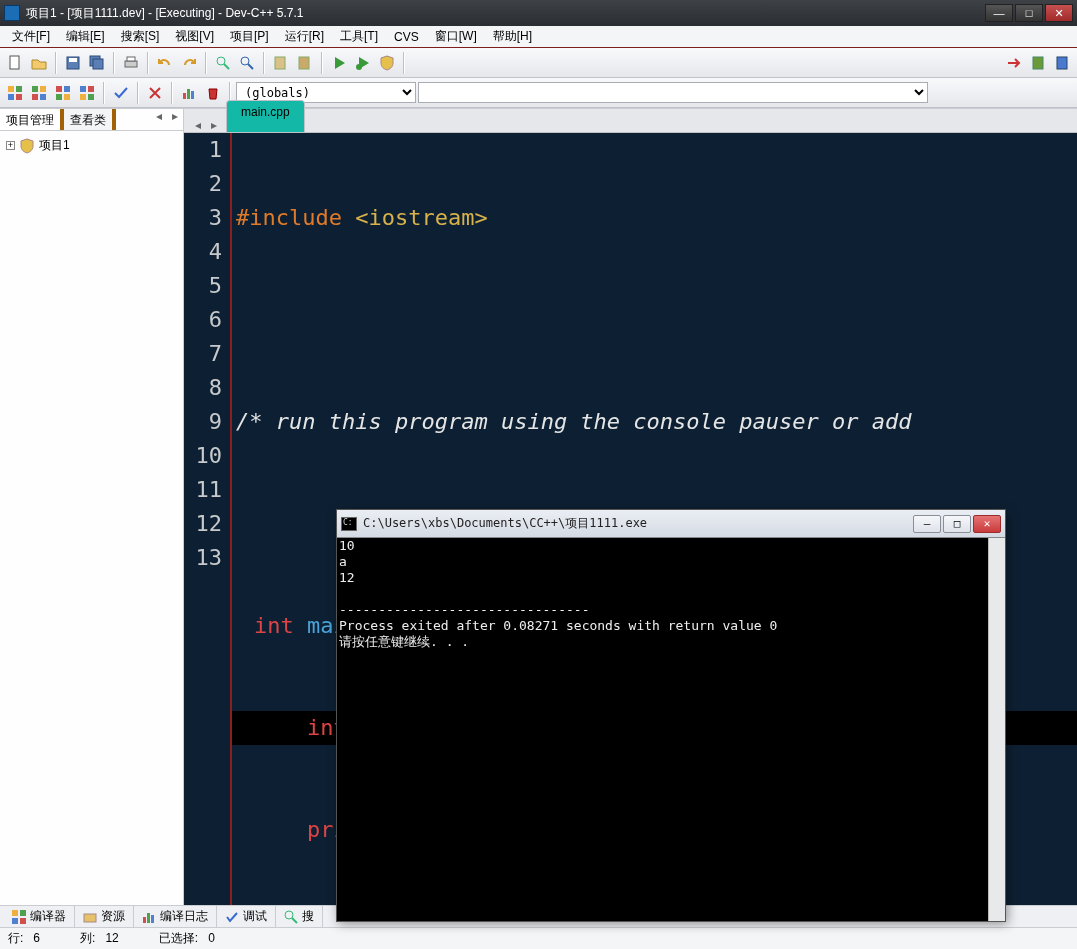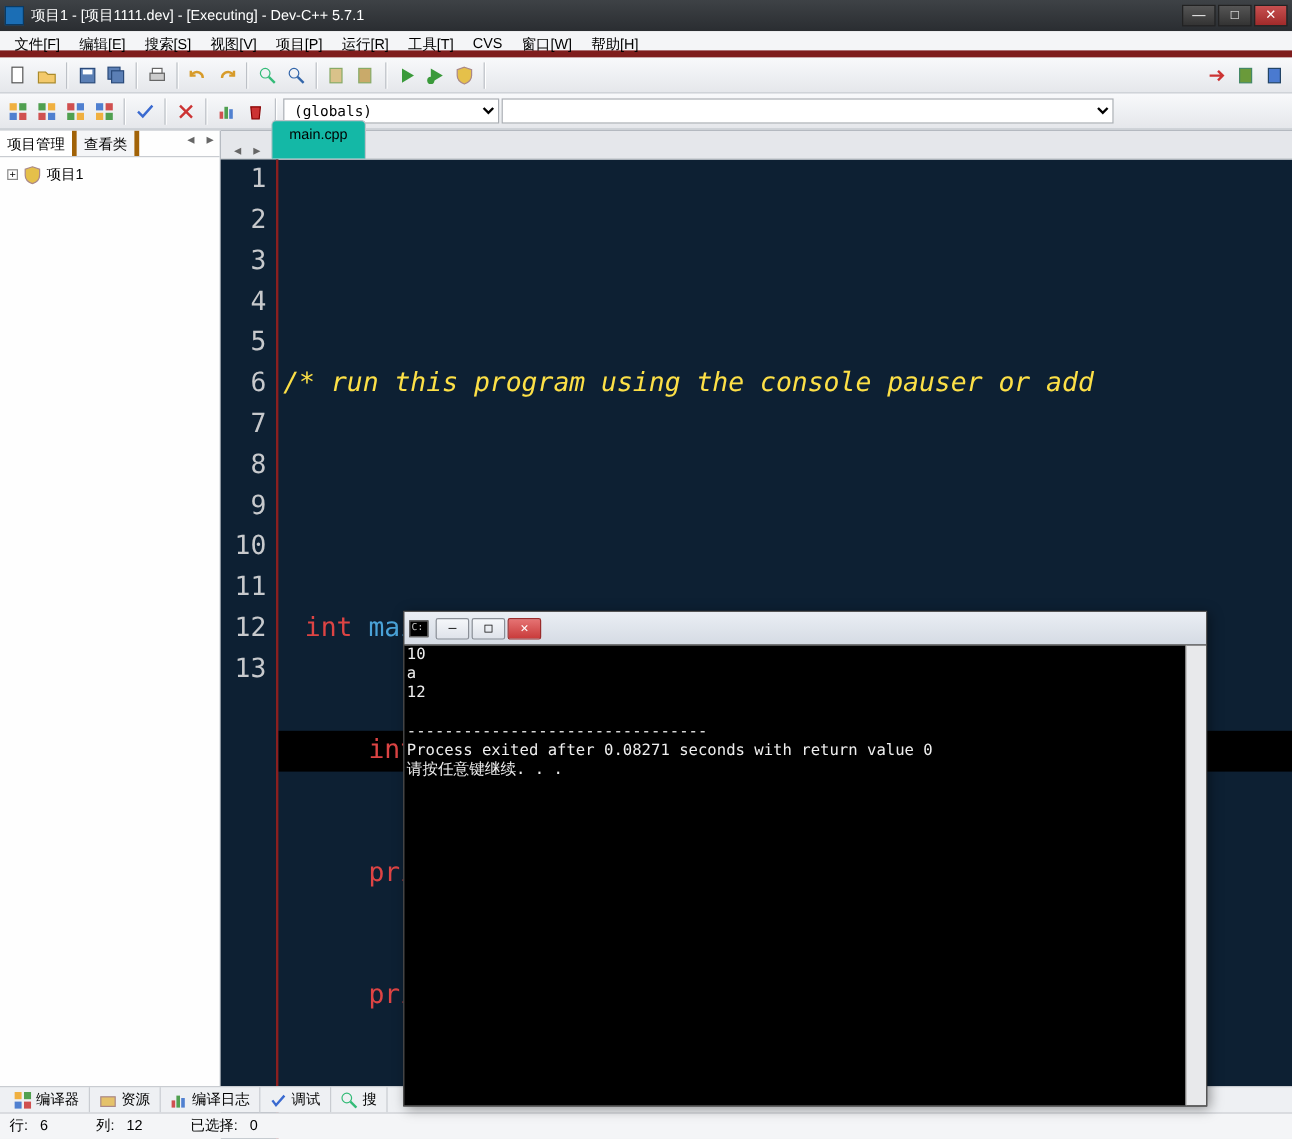--- a/index.html
+++ b/index.html
@@ -7,21 +7,21 @@
 
 
 .titlebar { height: 26px; background: linear-gradient(#3e4246,#2a2d31); color: #fff; display: flex; align-items: center; padding: 0 4px; }
 .titlebar .app-icon { width: 16px; height: 16px; background: #1b6eb5; border: 1px solid #0a3a63; margin-right: 6px; }
 .titlebar .title { flex: 1; font-size: 12px; }
 .titlebar .winbtns { display: flex; }
 .winbtn { width: 28px; height: 18px; margin-left: 2px; background: linear-gradient(#555,#333); border: 1px solid #222; text-align: center; color: #fff; font-family: Arial; font-size: 11px; line-height: 16px; cursor: pointer; }
 .winbtn.close { background: linear-gradient(#c75050,#a02a2a); }
 
 
-.menubar { height: 22px; background: #f4f5f7; border-bottom: 6px solid #7f1d1d; display: flex; padding-left: 4px; }
+.menubar { height: 22px; background: #f4f5f7; border-bottom: 1px solid #7f1d1d; display: flex; padding-left: 4px; align-items: center; }
 .menuitem { padding: 3px 8px; cursor: pointer; }
 
 
 .toolbar { height: 30px; background: linear-gradient(#f8f9fb,#e5e7eb); border-bottom: 1px solid #bfc3c9; display: flex; align-items: center; padding: 0 4px; gap: 2px; }
 .tbtn { width: 22px; height: 22px; border: 1px solid transparent; display: flex; align-items: center; justify-content: center; cursor: pointer; }
 .sep { width: 2px; height: 22px; border-left: 1px solid #bcc0c6; border-right: 1px solid #fff; margin: 0 3px; }
 .combo { height: 21px; border: 1px solid #a9adb3; background: #fff; font-family: monospace; font-size: 12px; padding: 0 4px; }
 .combo.wide { width: 300px; }
 .combo.scope { width: 180px; }
 .combo.long { width: 510px; }
@@ -50,21 +50,21 @@
 .gutter .ln { height: 34px; }
 .code { flex: 1; color: #eceef2; white-space: pre; overflow: hidden; }
 .codeline { height: 34px; padding-left: 4px; }
 .codeline.cur { background: #000; }
 .kw { color: #d44; margin-left: 18px; }
 .pp { color: #e07b2a; }
 .inc { color: #d9b24a; }
 .fn { color: #4aa3d9; }
 .num { color: #a86dd6; }
 .str { color: #d9b24a; }
-.cmt { color: #fde047; font-style: italic; }
+.cmt { color: #e5e5e5; font-style: italic; }
 
 
 .bottom { position: absolute; left: 0; right: 0; bottom: 22px; height: 22px; background: #eef0f3; border-top: 1px solid #c9ccd1; display: flex; align-items: center; padding-left: 4px; }
 .btab { display: flex; align-items: center; gap: 4px; padding: 2px 8px; border-right: 1px solid #c9ccd1; cursor: pointer; }
 .status { position: absolute; left: 0; right: 0; bottom: 0; height: 22px; background: #f4f5f7; border-top: 1px solid #c9ccd1; display: flex; align-items: center; padding-left: 8px; gap: 40px; }
 
 
 .console { position: absolute; left: 336px; top: 509px; width: 670px; height: 413px; border: 1px solid #555; background: #000; box-shadow: 2px 2px 10px rgba(0,0,0,.4); font-family: "NSimSun","SimSun",monospace; }
 .console .ctitle { height: 28px; background: linear-gradient(#eaeef4,#d5dbe4); display: flex; align-items: center; padding: 0 4px; border-bottom: 1px solid #888; }
 .ctitle .c-icon { width: 16px; height: 14px; background: #000; border: 1px solid #666; margin-right: 6px; position: relative; }
@@ -308,20 +308,21 @@
           <div class="ln">6</div>
           <div class="ln">7</div>
           <div class="ln">8</div>
           <div class="ln">9</div>
           <div class="ln">10</div>
           <div class="ln">11</div>
           <div class="ln">12</div>
           <div class="ln">13</div>
       </div>
       <div class="code">
+        <div class="codeline"><span class="pp">#include </span><span class="inc">&lt;iostream&gt;</span></div>
         <div class="codeline"></div>
         <div class="codeline"><span class="cmt">/* run this program using the console pauser or add</span></div>
         <div class="codeline"></div>
         <div class="codeline"><span class="kw">int </span><span class="fn">main</span><span>(</span><span class="kw">int </span><span class="fn">argc</span><span>, </span><span class="kw">char</span><span class="fn">** </span><span class="fn">argv</span><span>) {</span></div>
         <div class="codeline cur"><span class="kw">    int </span><span>i=</span><span class="num">012</span><span>;</span></div>
         <div class="codeline"><span class="kw">    printf</span><span>(</span><span class="str">"%d\n"</span><span>,i);</span></div>
         <div class="codeline"><span class="kw">    printf</span><span>(</span><span class="str">"%x\n"</span><span>,i);</span></div>
         
         
         
@@ -374,20 +375,21 @@
 
 <div class="status">
   <span><span>行:</span>&nbsp;&nbsp;&nbsp;<span>6</span></span>
   <span><span>列:</span>&nbsp;&nbsp;&nbsp;<span>12</span></span>
   <span><span>已选择:</span>&nbsp;&nbsp;&nbsp;<span>0</span></span>
 </div>
 
 <div class="console">
   <div class="ctitle">
     <div class="c-icon"></div>
+    <div class="ctext">C:\Users\xbs\Documents\CC++\项目1111.exe</div>
     <div class="cbtns">
       <div class="cbtn">—</div>
       <div class="cbtn">□</div>
       <div class="cbtn cclose">✕</div>
     </div>
   </div>
   <div class="cbody">10
 a
 12
 

